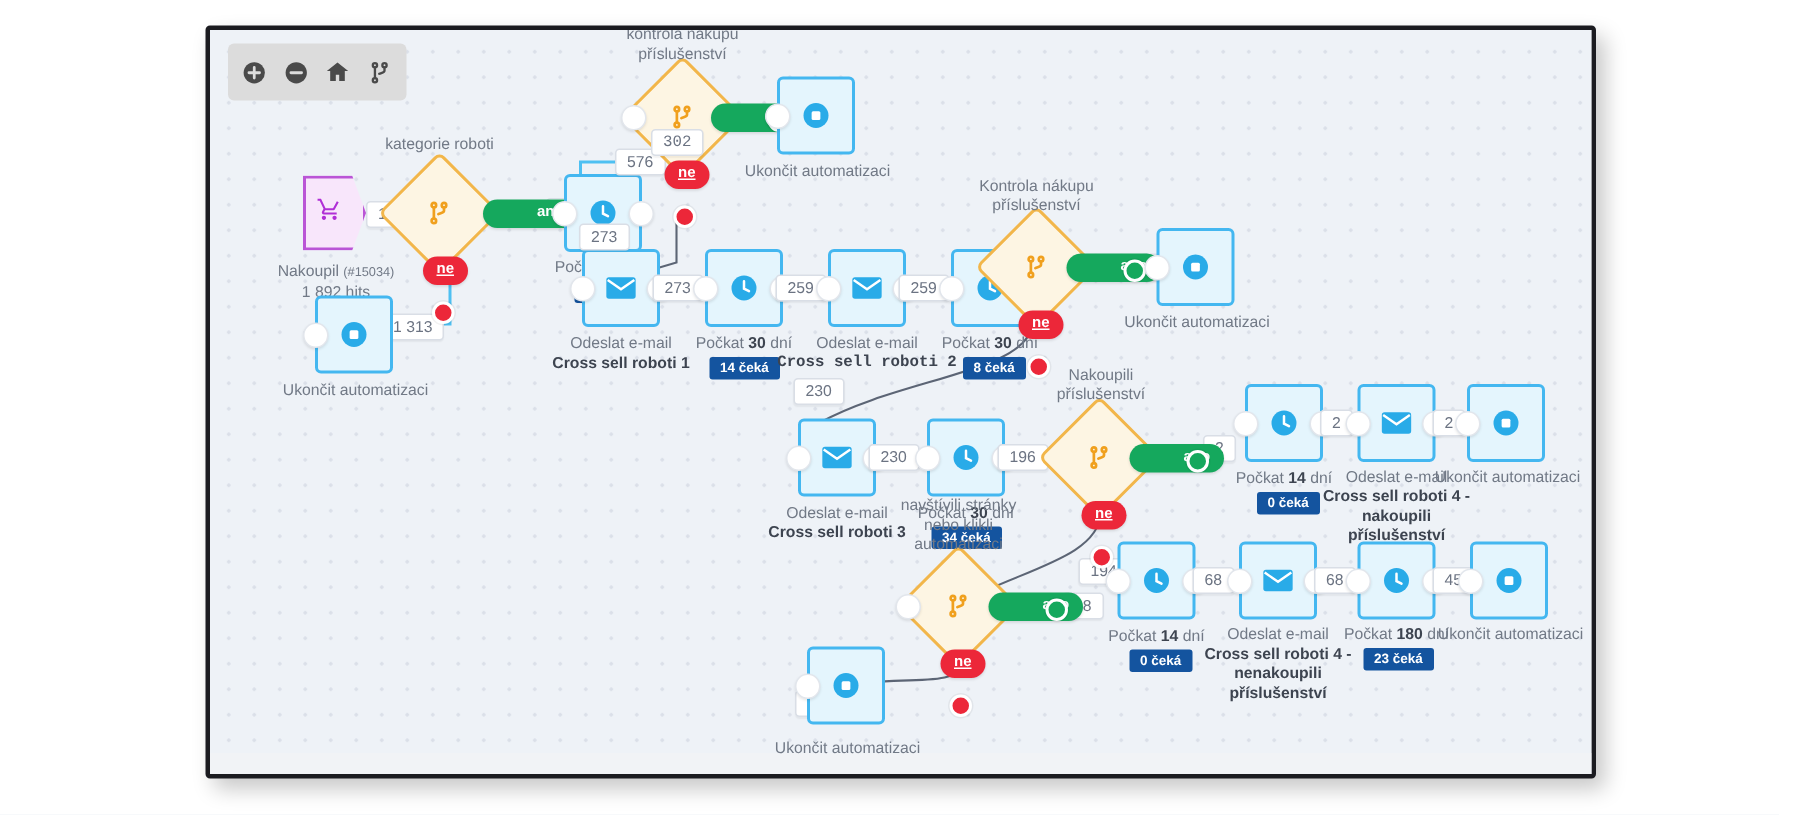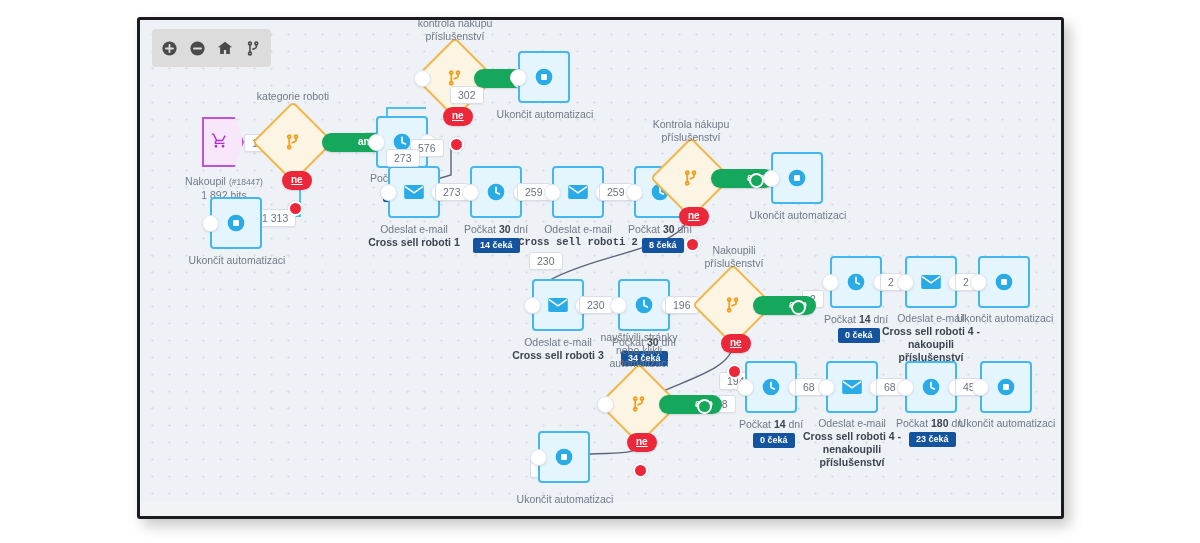--- a/index.html
+++ b/index.html
@@ -255,21 +255,21 @@
       <div class="startnode">
         <span>
           <svg width="17" height="17" viewBox="0 0 24 24" fill="#b02fd6">
             <path d="M7 18c-1.1 0-2 .9-2 2s.9 2 2 2 2-.9 2-2-.9-2-2-2zm10 0c-1.1 0-2 .9-2 2s.9 2 2 2 2-.9 2-2-.9-2-2-2zM7.2 14.8l.03-.12.9-1.68h7.45c.75 0 1.41-.41 1.75-1.03l3.58-6.49-1.74-.96-3.59 6.48H8.53L4.27 2H1v2h2l3.6 7.59-1.35 2.44C4.52 15.37 5.48 17 7 17h12v-2H7.42c-.14 0-.25-.11-.22-.2z"></path>
           </svg>
         </span>
       </div>
       <div class="count" style="left:42px;top:17px;">1 894</div>
       <div class="hits" style="left:-48px;top:57px;width:140px;">
         <span>Nakoupil</span>
-        <span class="small">(#18447)</span>
+        <span class="small">(#15034)</span>
       </div>
       <div class="hits" style="left:-48px;top:71px;width:140px;">1 892 hits</div>
     </div>
 
     <div class="node" style="left:124px;top:93px;width:58px;height:58px;">
       <div class="diamond"></div>
       <div class="diamond-inner">
         <svg width="18" height="18" viewBox="0 0 24 24" fill="none" stroke="#f0a01e" stroke-width="2.4" stroke-linecap="round">
           <circle cx="7" cy="5" r="2"></circle>
             <circle cx="16" cy="5" r="2"></circle>
@@ -295,40 +295,40 @@
         </span>
       </div>
       <div class="port l"></div>
       <div class="port r"></div>
       <div class="lbl" style="left:-34px;top:56px;width:120px;">
         <span>Počkat</span>
         <b>14</b>
         <span>dní</span>
       </div>
       <div class="wait-badge" style="left:7px;top:71px;">4 čeká</div>
-      <div class="count" style="left:34px;top:-17px;margin-top:40px;">576</div>
+      <div class="count" style="left:34px;top:-17px;">576</div>
     </div>
 
     <div class="node" style="left:286px;top:29px;width:58px;height:58px;">
       <div class="diamond"></div>
       <div class="diamond-inner">
         <svg width="18" height="18" viewBox="0 0 24 24" fill="none" stroke="#f0a01e" stroke-width="2.4" stroke-linecap="round">
           <circle cx="7" cy="5" r="2"></circle>
             <circle cx="16" cy="5" r="2"></circle>
             <circle cx="7" cy="19" r="2"></circle>
           <path d="M7 7v10M16 7v3c0 2-3 2-5 3"></path>
         </svg>
       </div>
       <div class="port l" style="left:-12px;top:21px;"></div>
       <div class="diamond-label wrap" style="left:-24px;top:-32px;width:106px;white-space:normal;">kontrola nákupu příslušenství</div>
       <div class="badge yes" style="left:48px;top:20px;">ano</div>
       <div class="badge no" style="left:17px;top:58px;">ne</div>
       <div class="dot green" style="left:86px;top:24px;"></div>
       <div class="dot red" style="left:23px;top:88px;"></div>
-      <div class="count" style="left:24px;top:37px;">302</div>
+      <div class="count" style="left:8px;top:37px;font-family:Liberation Mono, monospace;">302</div>
     </div>
 
     <div class="node" style="left:378px;top:31px;">
       <div class="box">
         <span>
           <svg width="20" height="20" viewBox="0 0 24 24">
               <circle cx="12" cy="12" r="10" fill="#29abe8"></circle>
               <rect x="8.5" y="8.5" width="7" height="7" rx="1.2" fill="#fff"></rect>
             </svg>
         </span>

